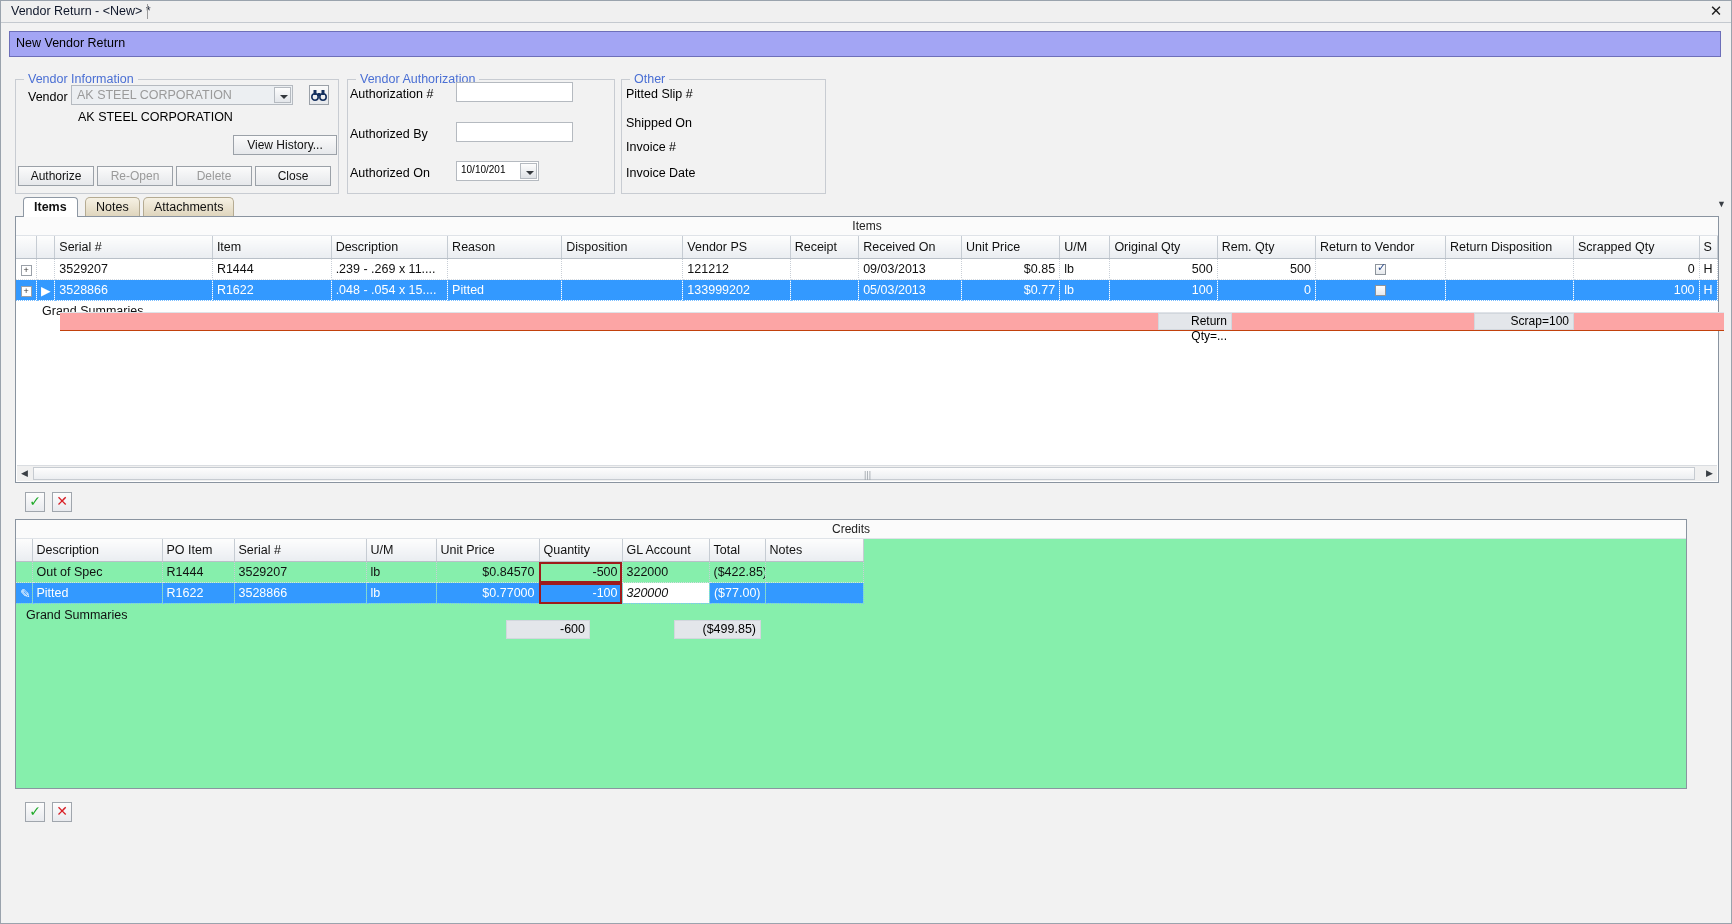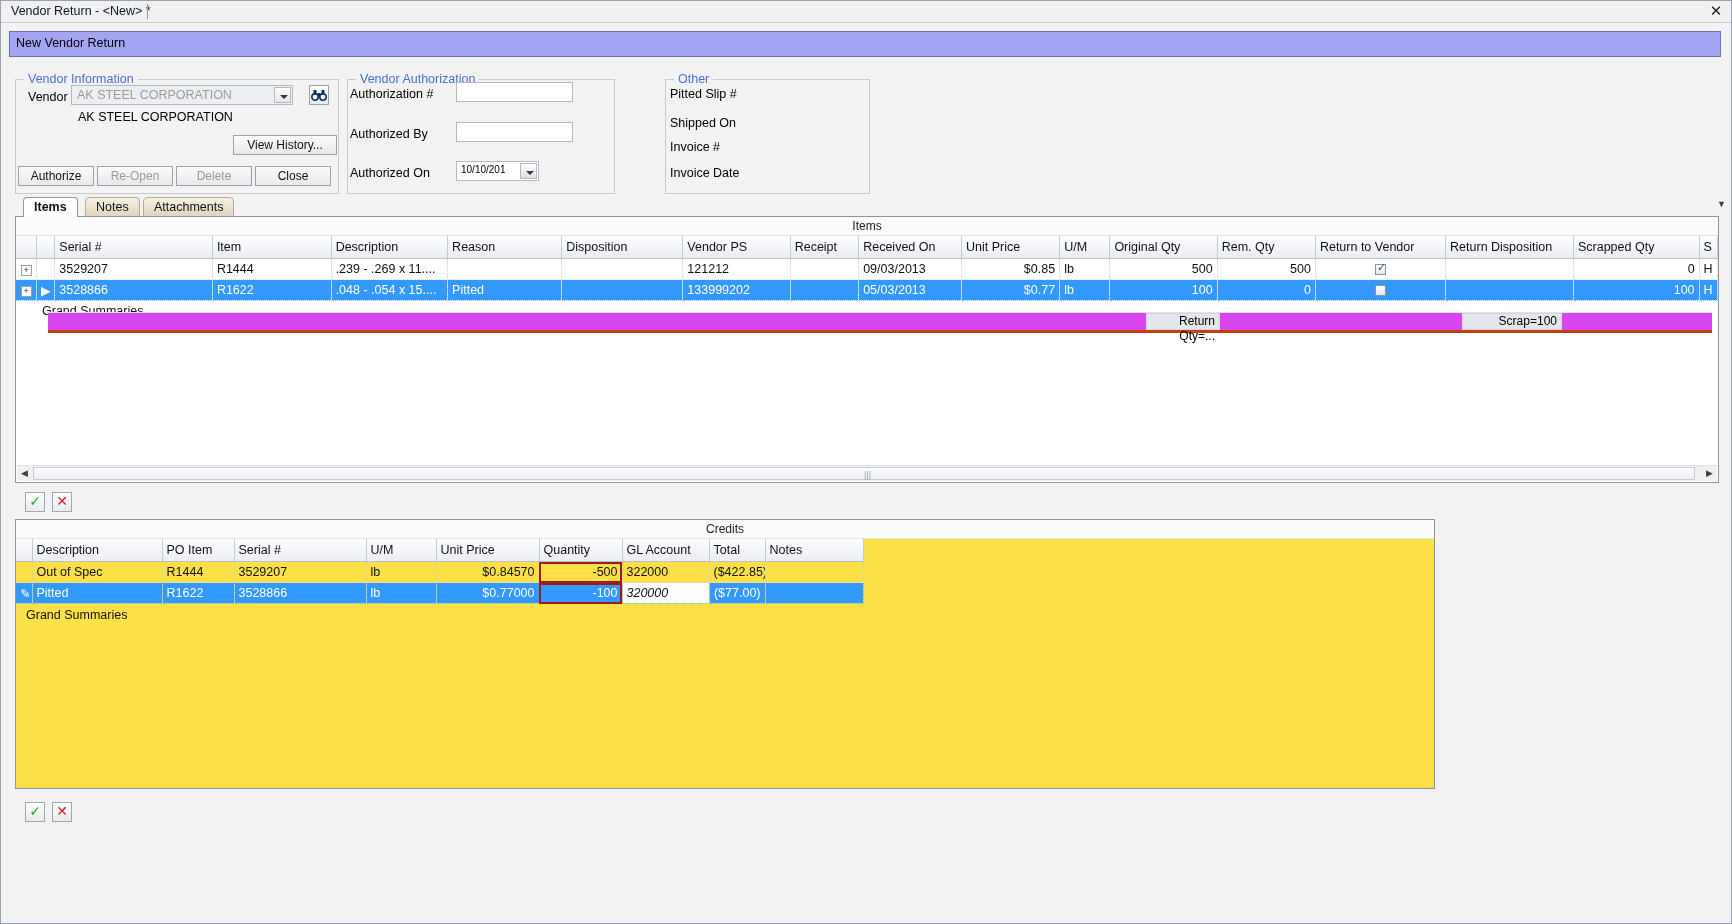--- a/index.html
+++ b/index.html
@@ -27,21 +27,21 @@
   .banner{position:absolute;left:8px;top:30px;width:1712px;height:26px;
      background:#a3a5f4;border:1px solid #6d6fb9;box-sizing:border-box;}
   .banner span{display:block;padding:4px 0 0 6px;font-size:12.5px;color:#000;}
 
   
   .group{position:absolute;border:1px solid #c8ccd2;background:transparent;}
   .group>.legend{position:absolute;top:-8px;left:8px;background:#f2f2f2;
      padding:0 4px;color:#4a6fd4;font-size:12.5px;}
   .gb-vendor{left:14px;top:78px;width:322px;height:113px;}
   .gb-auth{left:346px;top:78px;width:266px;height:113px;}
-  .gb-other{left:620px;top:78px;width:203px;height:113px;margin-left:44px;}
+  .gb-other{left:620px;top:78px;width:203px;height:113px;}
 
   .lbl{position:absolute;font-size:12.5px;color:#000;white-space:nowrap;}
 
   .combo{position:absolute;box-sizing:border-box;border:1px solid #b5bac0;
      background:#eceff2;height:20px;}
   .combo .val{padding:2px 0 0 5px;color:#9a9a9a;font-size:12.5px;}
   .combo .arrow{position:absolute;right:1px;top:1px;width:17px;height:16px;
      background:linear-gradient(#fdfdfd,#e3e6ea);border:1px solid #b5bac0;
      box-sizing:border-box;}
   .combo .arrow:after{content:"";position:absolute;left:5px;top:7px;
@@ -116,24 +116,24 @@
   .hscroll .grip{position:absolute;left:50%;top:4px;width:8px;height:7px;color:#9aa0a7;
      font-size:9px;line-height:7px;}
 
   .toolrow{position:absolute;height:20px;}
   .toolbtn{position:absolute;width:20px;height:20px;box-sizing:border-box;
      background:linear-gradient(#fdfdfd,#e8eaee);border:1px solid #a0a6ad;
      text-align:center;line-height:17px;font-size:14px;cursor:pointer;}
   .tick{color:#1faa2a;font-weight:bold;}
   .cross{color:#d81f26;font-weight:bold;}
 
-  .creditsarea{position:absolute;left:14px;top:518px;width:1420px;height:270px;
+  .creditsarea{position:absolute;left:14px;top:518px;width:1672px;height:270px;
      box-sizing:border-box;border-top:1px solid #8a94a0;
      border-left:1px solid #8a94a0;border-right:1px solid #8a94a0;
-     border-bottom:1px solid #8a94a0;background:#fde047;}
+     border-bottom:1px solid #8a94a0;background:#86efac;}
 
   .scrollarrow{position:absolute;right:4px;top:200px;width:10px;height:10px;
      font-size:9px;color:#3a3f45;cursor:pointer;}
 
   .editcell{outline:2px solid #9e1b1b;outline-offset:-2px;}
   .incombo{position:relative;display:inline-block;}
 </style>
 </head>
 <body>
 
@@ -301,22 +301,22 @@
           <td></td>
           <td class="num">100</td>
           <td>H</td>
         </tr>
         <tr>
           <td colspan="18" style="border:none;padding-left:26px;">Grand Summaries</td>
         </tr>
       </tbody>
     </table>
 
-    <div style="position:absolute;left:32px;top:95px;width:1664px;height:17px;
-                background:#d946ef;border-top:1px solid #dfe3e8;border-bottom:3px solid #c2410c;">
+    <div style="position:absolute;left:44px;top:95px;width:1664px;height:17px;
+                background:#fca5a5;border-top:1px solid #dfe3e8;border-bottom:1px solid #c2410c;">
       <div class="summ-cell" style="position:absolute;left:1098px;top:0;width:74px;height:17px;
            line-height:15px;text-align:right;padding-right:4px;box-sizing:border-box;font-size:12px;">Return Qty=...</div>
       <div class="summ-cell" style="position:absolute;left:1414px;top:0;width:100px;height:17px;
            line-height:15px;text-align:right;padding-right:4px;box-sizing:border-box;font-size:12px;">Scrap=100</div>
     </div>
 
     <div class="hscroll">
       <div class="lbtn">◀</div>
       <div class="thumb">
         <div class="grip">|||</div>
@@ -393,20 +393,26 @@
           </td>
           <td class="num">($77.00)</td>
           <td></td>
         </tr>
         <tr>
           <td colspan="10" style="border:none;padding-left:10px;height:19px;">Grand Summaries</td>
         </tr>
       </tbody>
     </table>
 
+    <div style="position:absolute;left:0px;top:100px;width:847px;height:19px;">
+      <div class="summ-cell" style="position:absolute;left:490px;top:0;width:84px;height:19px;
+           line-height:17px;text-align:right;padding-right:4px;box-sizing:border-box;">-600</div>
+      <div class="summ-cell" style="position:absolute;left:658px;top:0;width:87px;height:19px;
+           line-height:17px;text-align:right;padding-right:4px;box-sizing:border-box;">($499.85)</div>
+    </div>
   </div>
 
   <div class="toolrow" style="left:24px;top:801px;width:60px;">
     <div class="toolbtn" style="left:0;">
       <span class="tick">✓</span>
     </div>
     <div class="toolbtn" style="left:27px;">
       <span class="cross">✕</span>
     </div>
   </div>

